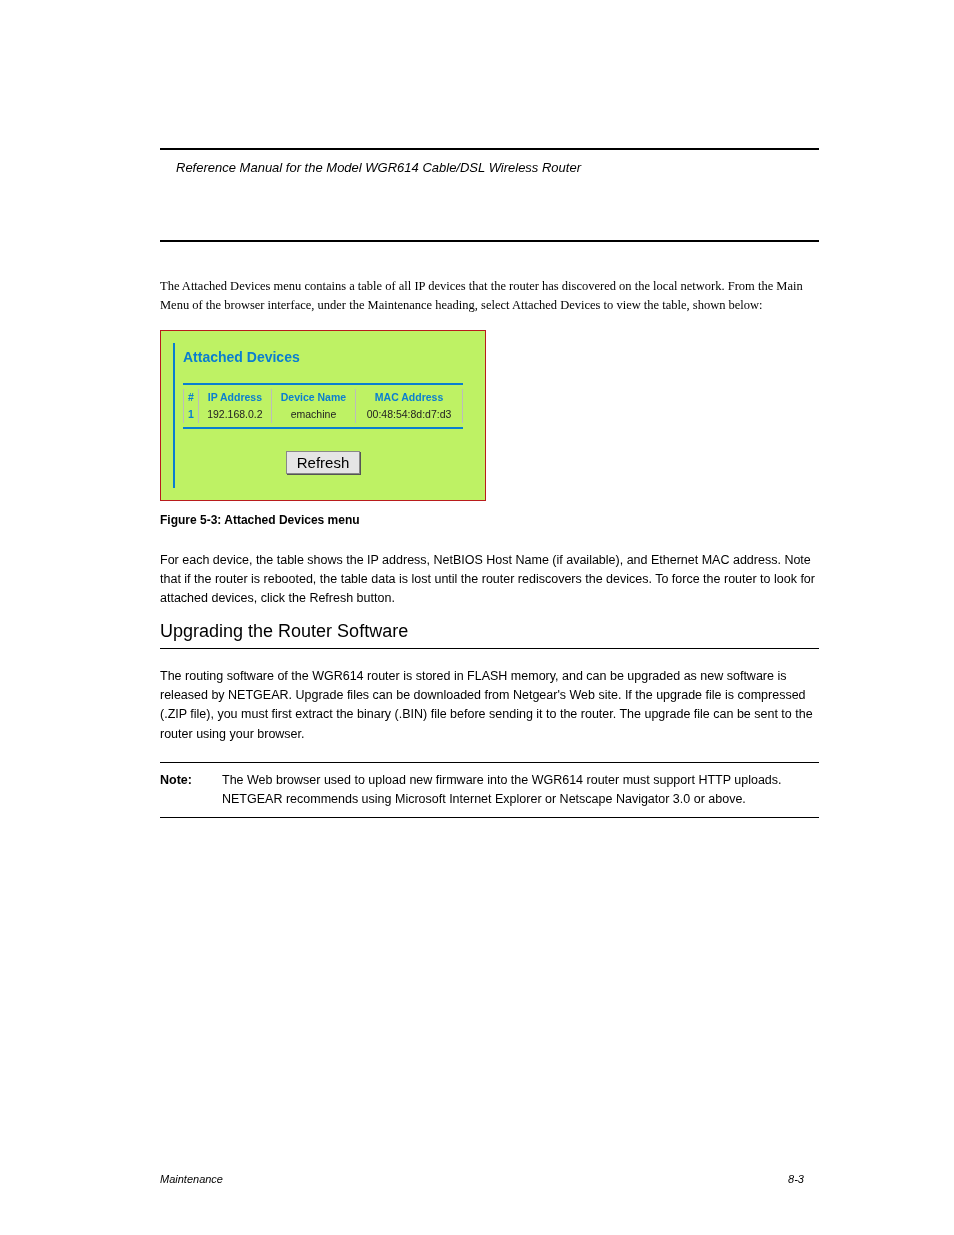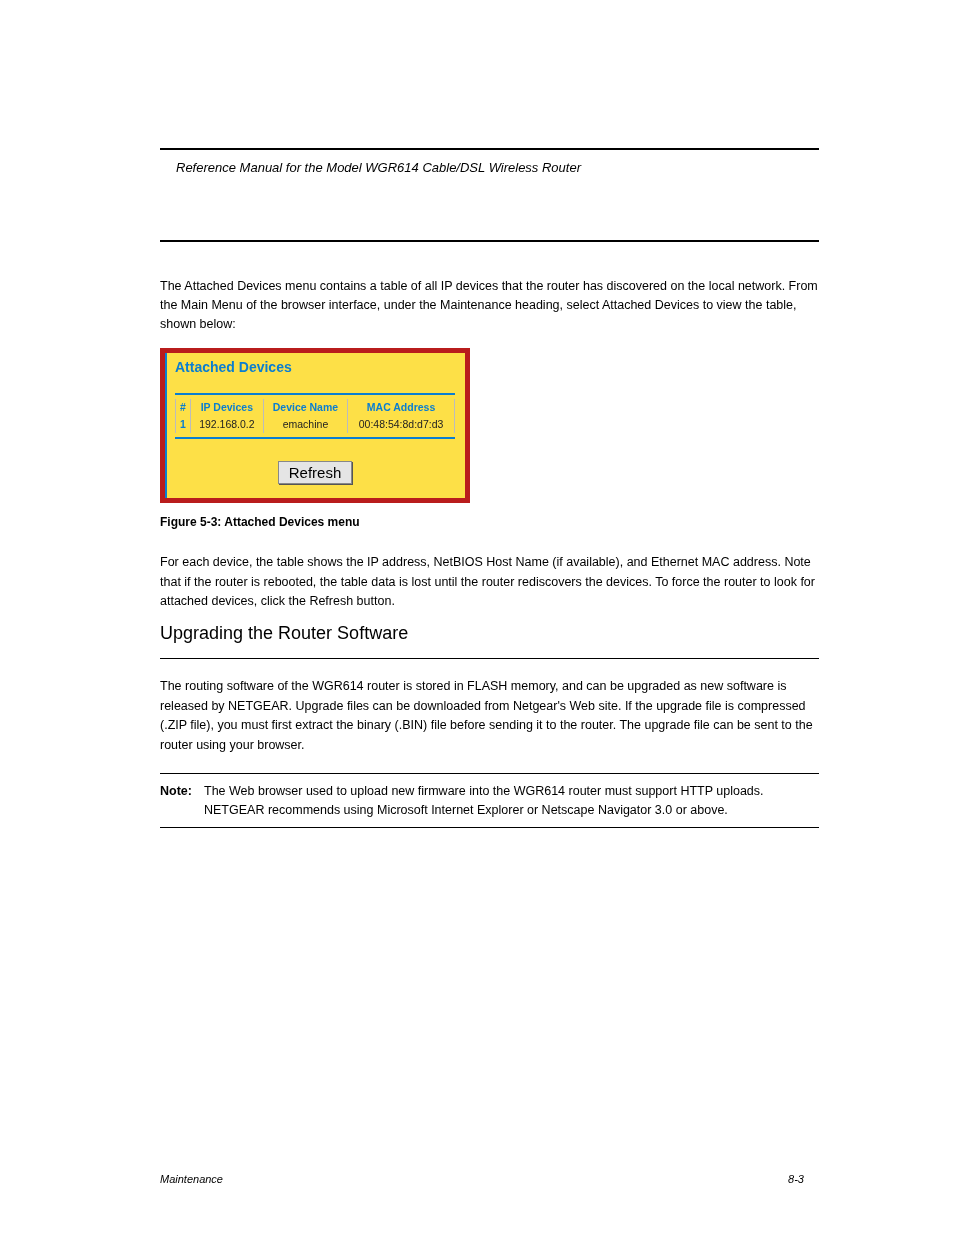--- a/index.html
+++ b/index.html
@@ -37,28 +37,29 @@
     position: absolute;
     right: 0;
     top: 10px;
     font-size: 13px;
   }
   .section-before {
     margin-top: 35px;
     margin-bottom: 15px;
     font-size: 12.5px;
     line-height: 1.5;
+    font-family: Liberation Serif, serif;
   }
 
   
   .panel-outer {
     width: 300px;
-    border: 5px solid #b91c1c;
-    background: #fde047;
-    padding: 0;
+    border: 1px solid #b91c1c;
+    background: #bef264;
+    padding: 12px;
   }
   .panel-inner {
     border-left: 2px solid #0a7ed1;
     padding: 6px 10px 14px 8px;
   }
   .panel-title {
     color: #0a7ed1;
     font-weight: bold;
     font-size: 14px;
     margin-bottom: 18px;
@@ -107,30 +108,30 @@
     font-weight: bold;
     font-size: 12px;
     margin-bottom: 24px;
   }
 
   .body-text { font-size: 12.5px; line-height: 1.55; margin-bottom: 12px; }
 
   .h2 {
     font-size: 18px;
     margin-top: 12px;
-    margin-bottom: 14px;
+    margin-bottom: 6px;
   }
   .h2-rule {
     border: none;
     border-top: 1px solid #000;
     margin: 0 0 18px 0;
   }
 
   .note-rule { border: none; border-top: 1px solid #000; margin: 18px 0 8px 0; }
-  .note-row { display: flex; align-items: flex-start; font-size: 12.5px; line-height: 1.5; margin-bottom: 6px;}
+  .note-row { display: flex; align-items: flex-start; gap: 18px; font-size: 12.5px; line-height: 1.5; margin-bottom: 6px;}
   .note-row .note-label { font-weight: bold; min-width: 44px; }
   .note-rule-bottom { border: none; border-top: 1px solid #000; margin: 8px 0 0 0; }
 
   .footer {
     position: absolute;
     bottom: 50px;
     left: 160px;
     right: 150px;
     display: flex;
     justify-content: space-between;
@@ -154,21 +155,21 @@
   <div class="section-before">The Attached Devices menu contains a table of all IP devices that the router has discovered on the local network. From the Main Menu of the browser interface, under the Maintenance heading, select Attached Devices to view the table, shown below:</div>
 
   <div class="panel-outer">
     <div class="panel-inner">
       <div class="panel-title">Attached Devices</div>
       <div class="blue-line"></div>
       <table class="dev">
         <thead>
           <tr>
             <th>#</th>
-            <th>IP Devices</th>
+            <th>IP Address</th>
             <th>Device Name</th>
             <th>MAC Address</th>
           </tr>
         </thead>
         <tbody>
           <tr>
             <td class="num">1</td>
             <td>192.168.0.2</td>
             <td>emachine</td>
             <td>00:48:54:8d:d7:d3</td>

